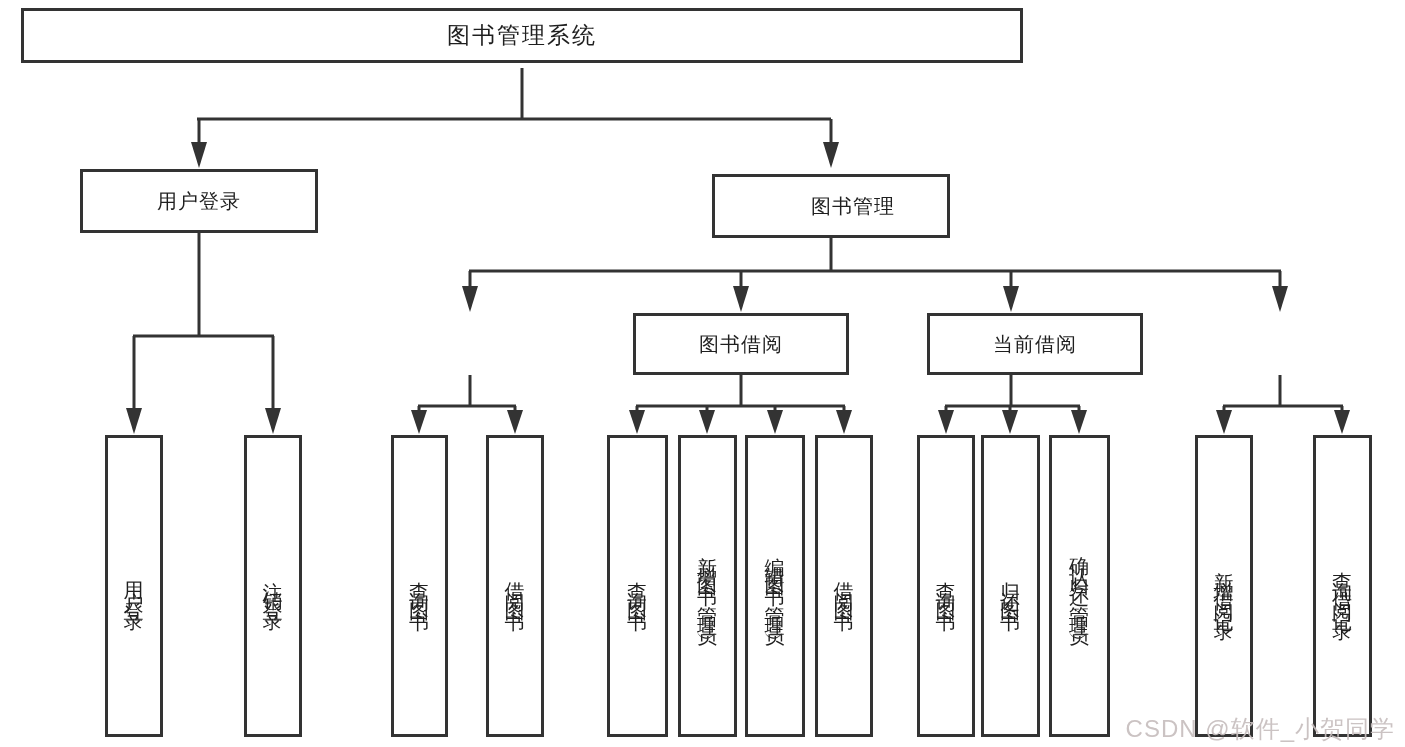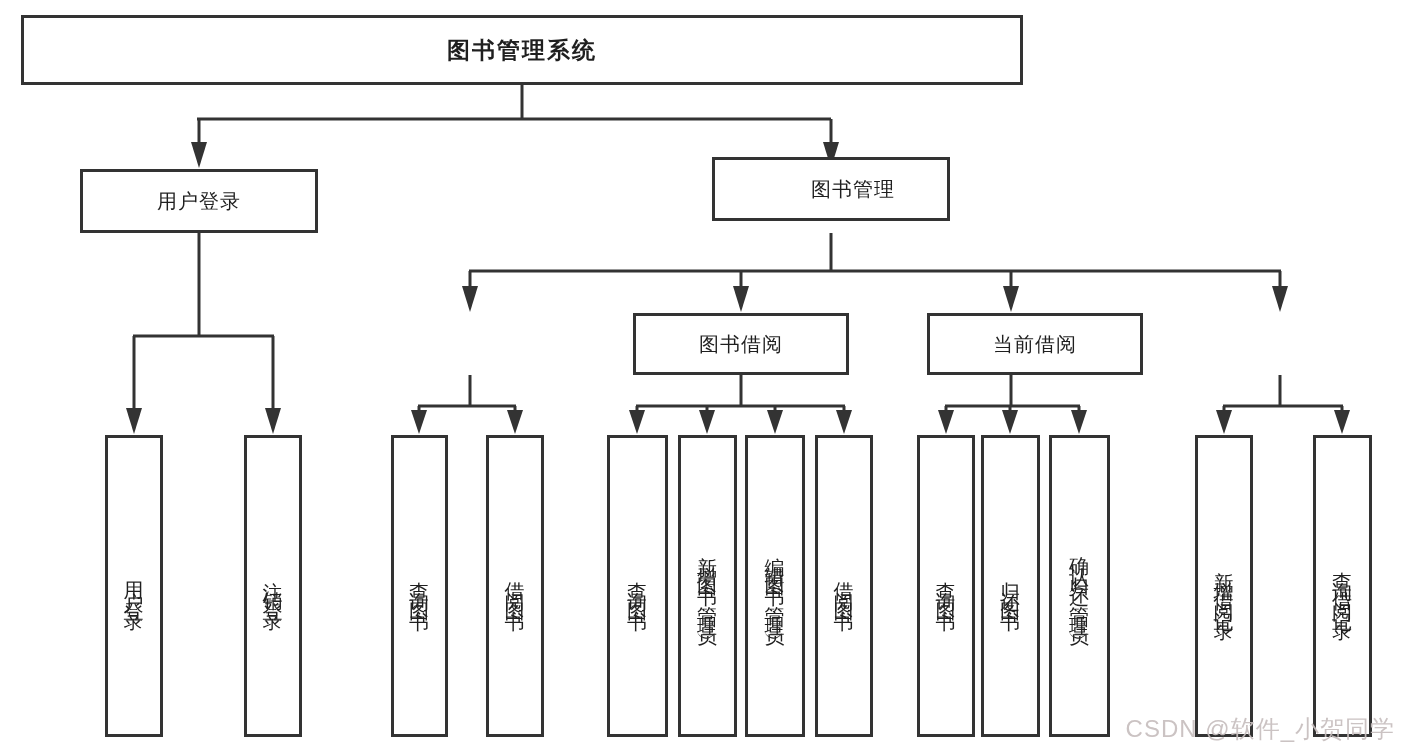--- a/index.html
+++ b/index.html
@@ -110,24 +110,24 @@
     <polygon points="1071,410 1087,410 1079,434"></polygon>
 
     <line x1="1280" y1="375" x2="1280" y2="406"></line>
     <line x1="1223" y1="406" x2="1343" y2="406"></line>
     <line x1="1224" y1="406" x2="1224" y2="422"></line>
     <polygon points="1216,410 1232,410 1224,434"></polygon>
     <line x1="1342" y1="406" x2="1342" y2="422"></line>
     <polygon points="1334,410 1350,410 1342,434"></polygon>
   </svg>
 
-  <div class="node root" style="left:21px;top:15px;width:1002px;height:70px;font-weight:bold;">图书管理系统</div>
+  <div class="node root" style="left:21px;top:8px;width:1002px;height:55px;">图书管理系统</div>
 
   <div class="node" style="left:80px;top:169px;width:238px;height:64px;">用户登录</div>
-  <div class="node" style="left:712px;top:157px;width:238px;height:64px;padding-left:44px;">图书管理</div>
+  <div class="node" style="left:712px;top:174px;width:238px;height:64px;padding-left:44px;">图书管理</div>
 
   <div class="node" style="left:633px;top:313px;width:216px;height:62px;">图书借阅</div>
   <div class="node" style="left:903px;top:313px;width:216px;height:62px;margin-left:24px;">当前借阅</div>
 
   <div class="node vnode" style="left:105px;top:435px;width:58px;height:302px;">
     <span>用户登录</span>
   </div>
   <div class="node vnode" style="left:244px;top:435px;width:58px;height:302px;">
     <span>注销登录</span>
   </div>

